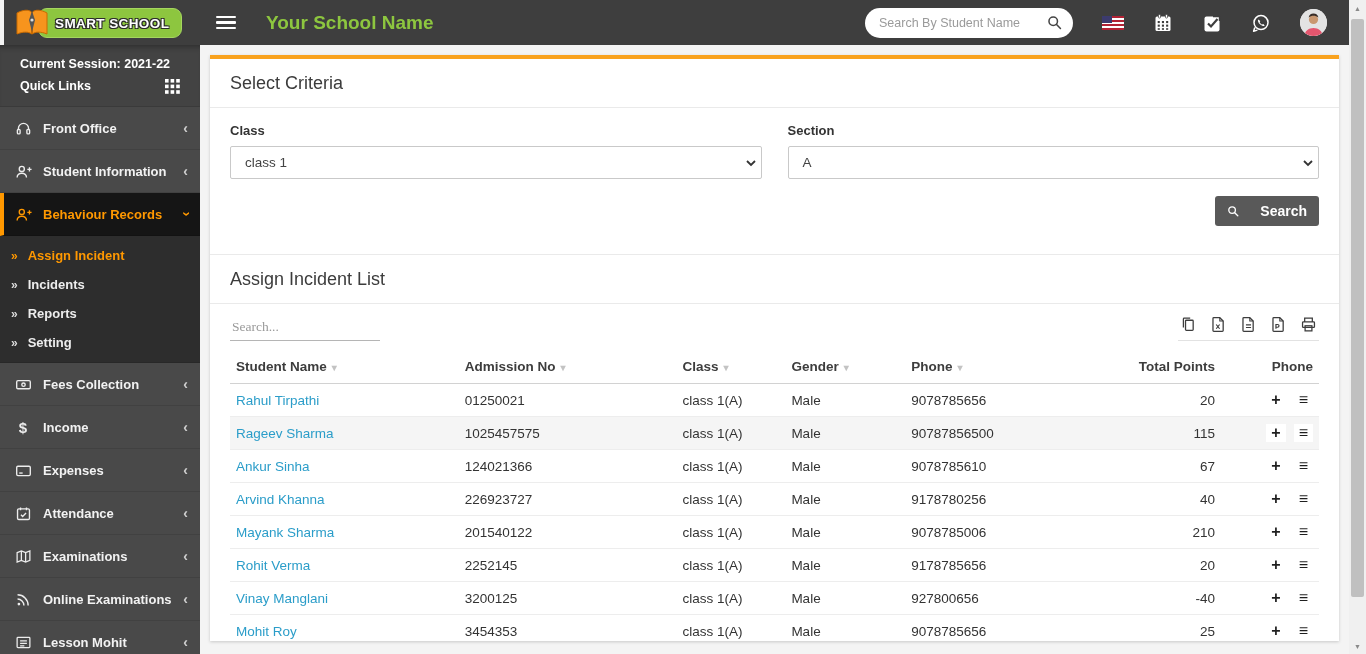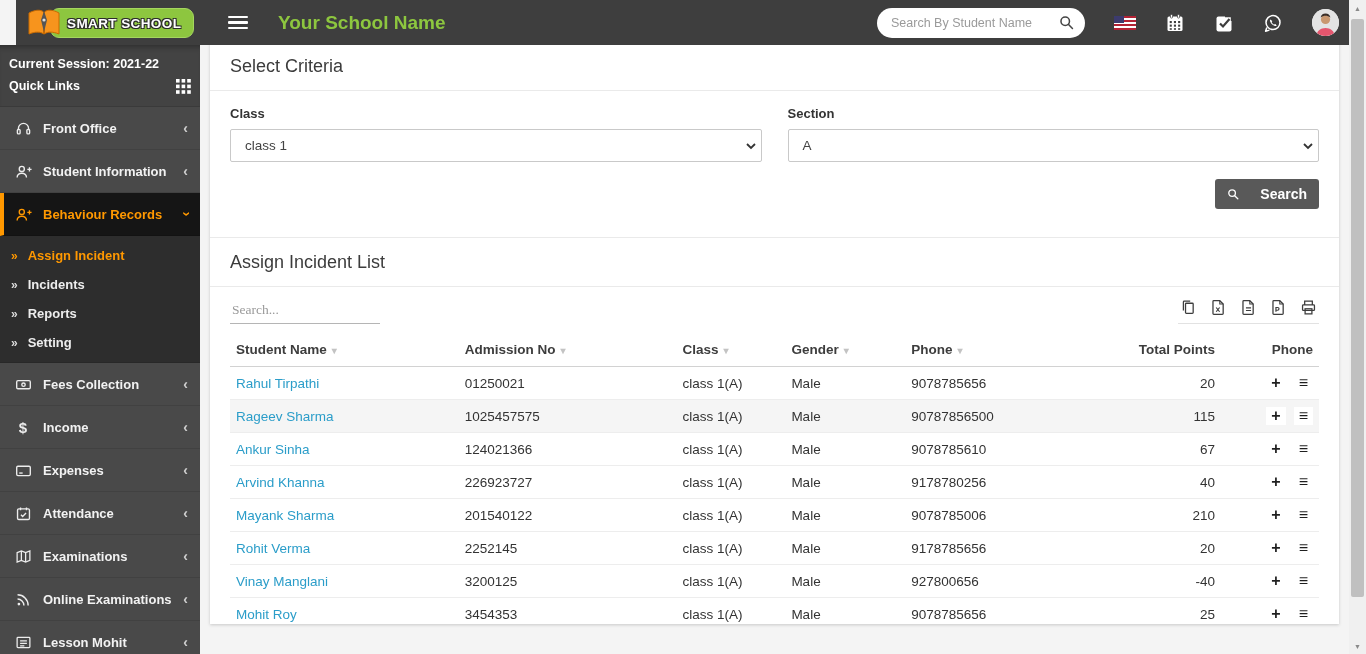--- a/index.html
+++ b/index.html
@@ -1,21 +1,21 @@
 <!DOCTYPE html>
 <html><head>
 <meta charset="utf-8">
 <style>
   * { margin:0; padding:0; box-sizing:border-box; }
   html,body { width:1366px; height:654px; overflow:hidden; }
   body { font-family:"Liberation Sans", sans-serif; background:#f4f4f4; }
   #app { position:relative; width:1366px; height:654px; overflow:hidden; }
 
   
-  .topbar { position:absolute; left:16px; top:0; width:1349px; height:45px; background:#3e3e3e;
+  .topbar { position:absolute; left:4px; top:0; width:1349px; height:45px; background:#3e3e3e;
             display:flex; align-items:center; z-index:5; }
   .logo-area { width:200px; height:45px; display:flex; align-items:center; padding-left:10px; }
   .logo-book { width:36px; height:34px; flex:0 0 auto; z-index:2; }
   .logo-pill { background:#8dc63f; border-radius:9px; padding:5px 12px 5px 16px; margin-left:-12px;
                border:1px solid #a5d65f; }
   .logo-pill span { color:#fff; font-weight:bold; font-size:13.5px; letter-spacing:.4px;
                     text-shadow:1px 1px 0 #2c2c2c, -1px 1px 0 #2c2c2c, 1px -1px 0 #2c2c2c, -1px -1px 0 #2c2c2c; }
   .hamburger { margin-left:12px; width:20px; cursor:pointer; }
   .hamburger i { display:block; height:2.5px; background:#fff; margin:3px 0; border-radius:1px; }
   .school-title { color:#8dc63f; font-size:19px; font-weight:bold; margin-left:30px; white-space:nowrap; }
@@ -35,21 +35,21 @@
   .vscrollbar { position:absolute; right:0; top:0; width:17px; height:654px; background:#f0f0f0; z-index:9; }
   .vs-arrow { position:absolute; left:0; width:17px; height:16px; display:flex; align-items:center;
               justify-content:center; font-size:7px; color:#8a8a8a; cursor:pointer; }
   .vs-up { top:0; } .vs-down { bottom:0; }
   .vs-thumb { position:absolute; left:2px; top:19px; width:13px; height:578px; background:#c0c0c0;
               border-radius:2px; cursor:pointer; }
 
   
   .sidebar { position:absolute; left:0; top:45px; width:200px; height:609px; background:#494949;
              color:#fff; overflow:hidden; }
-  .session-block { background:#434343; padding:8px 9px 9px; border-bottom:1px solid #3a3a3a;
+  .session-block { background:#434343; padding:8px 20px 9px; border-bottom:1px solid #3a3a3a;
                    box-shadow:inset 0 6px 6px -5px rgba(0,0,0,.4); }
   .session-line { font-size:12.5px; font-weight:bold; line-height:22px; white-space:nowrap; }
   .quick-row { display:flex; align-items:center; justify-content:space-between; }
   .grid-icon { width:15px; height:15px; display:block; }
   .menu-item { height:43px; display:flex; align-items:center; padding:0 12px 0 14px;
                border-bottom:1px solid rgba(0,0,0,.10); cursor:pointer; }
   .mi-icon { width:18px; height:18px; margin-right:11px; flex:0 0 auto; color:#ededed; display:flex;
              align-items:center; justify-content:center; }
   .glyph { font-size:15px; font-weight:bold; color:#ededed; }
   .mi-label { flex:1; font-size:13px; font-weight:bold; color:#f2f2f2; white-space:nowrap; }
@@ -60,21 +60,21 @@
   .menu-item.active .mi-chev { color:#ff9800; }
   .menu-item.active .mi-chev { display:inline-block; transform:rotate(-90deg); }
   .submenu { background:#2d2d2d; padding:5px 0; border-bottom:1px solid rgba(0,0,0,.10); }
   .submenu-item { height:29px; display:flex; align-items:center; padding-left:11px; cursor:pointer; }
   .sm-arrow { color:#dcdcdc; font-size:12px; font-weight:bold; margin-right:10px; }
   .sm-arrow::before { content:"\00BB"; }
   .sm-label { font-size:13px; font-weight:bold; color:#ededed; }
   .submenu-item.active .sm-label, .submenu-item.active .sm-arrow { color:#ff9800; }
 
   
-  .main { position:absolute; left:200px; top:28px; width:1149px; height:609px; background:#f4f4f4; }
+  .main { position:absolute; left:200px; top:45px; width:1149px; height:609px; background:#f4f4f4; }
   .card { margin:10px; height:586px; background:#fff; border-top:4px solid #f9a21e;
           box-shadow:0 1px 3px rgba(0,0,0,.18); overflow:hidden; }
   .section-heading { font-size:18px; color:#3c3c3c; padding:14px 20px 13px; border-bottom:1px solid #eaeaea; }
   .form-row { display:flex; gap:26px; padding:15px 20px 0; }
   .form-col { flex:1; }
   .form-label { display:block; font-size:13px; font-weight:bold; color:#333; margin-bottom:8px; }
   .select { height:33px; border:1px solid #c9c9c9; border-radius:2px; display:flex; align-items:center;
             justify-content:space-between; padding:0 4px 0 14px; font-size:13.5px; color:#444;
             background:#fff; cursor:pointer; }
   .select svg { width:12px; height:12px; color:#333; }

